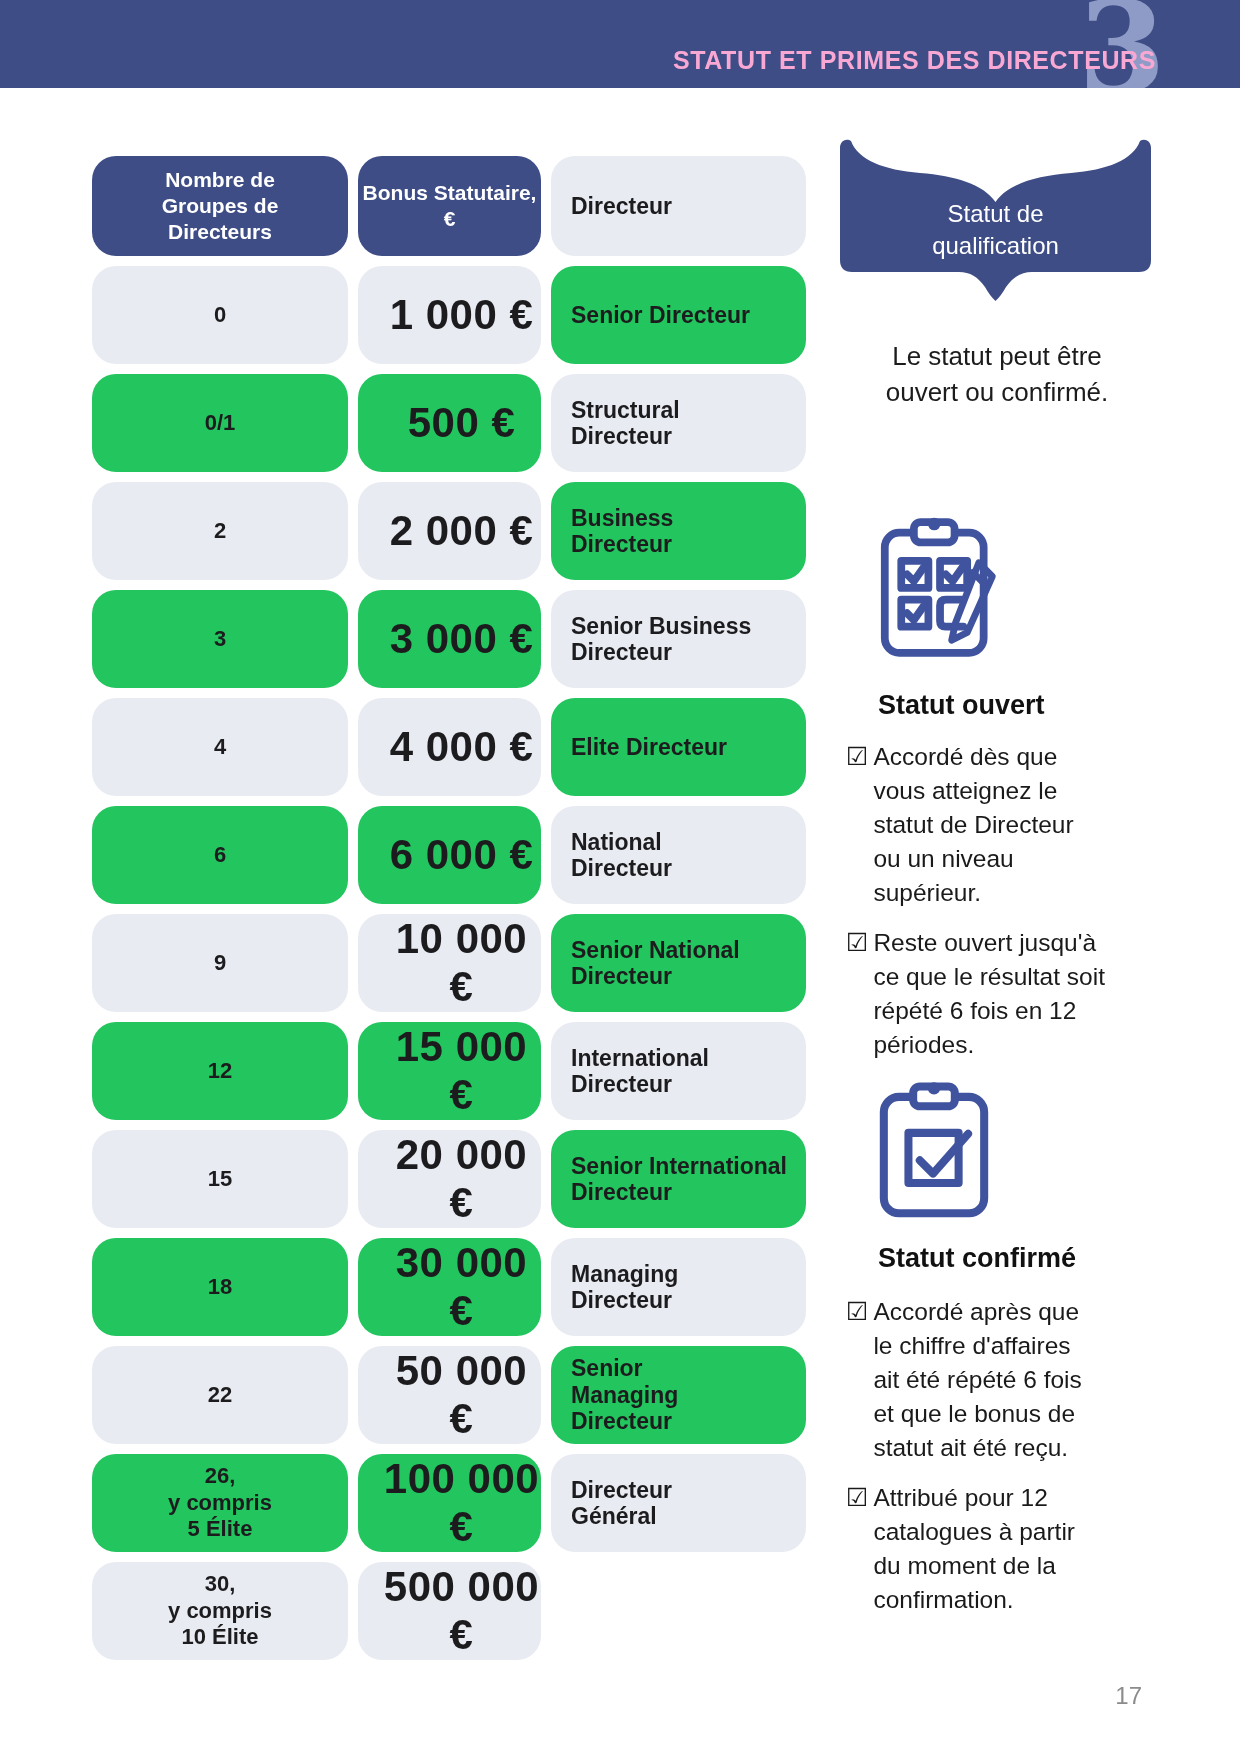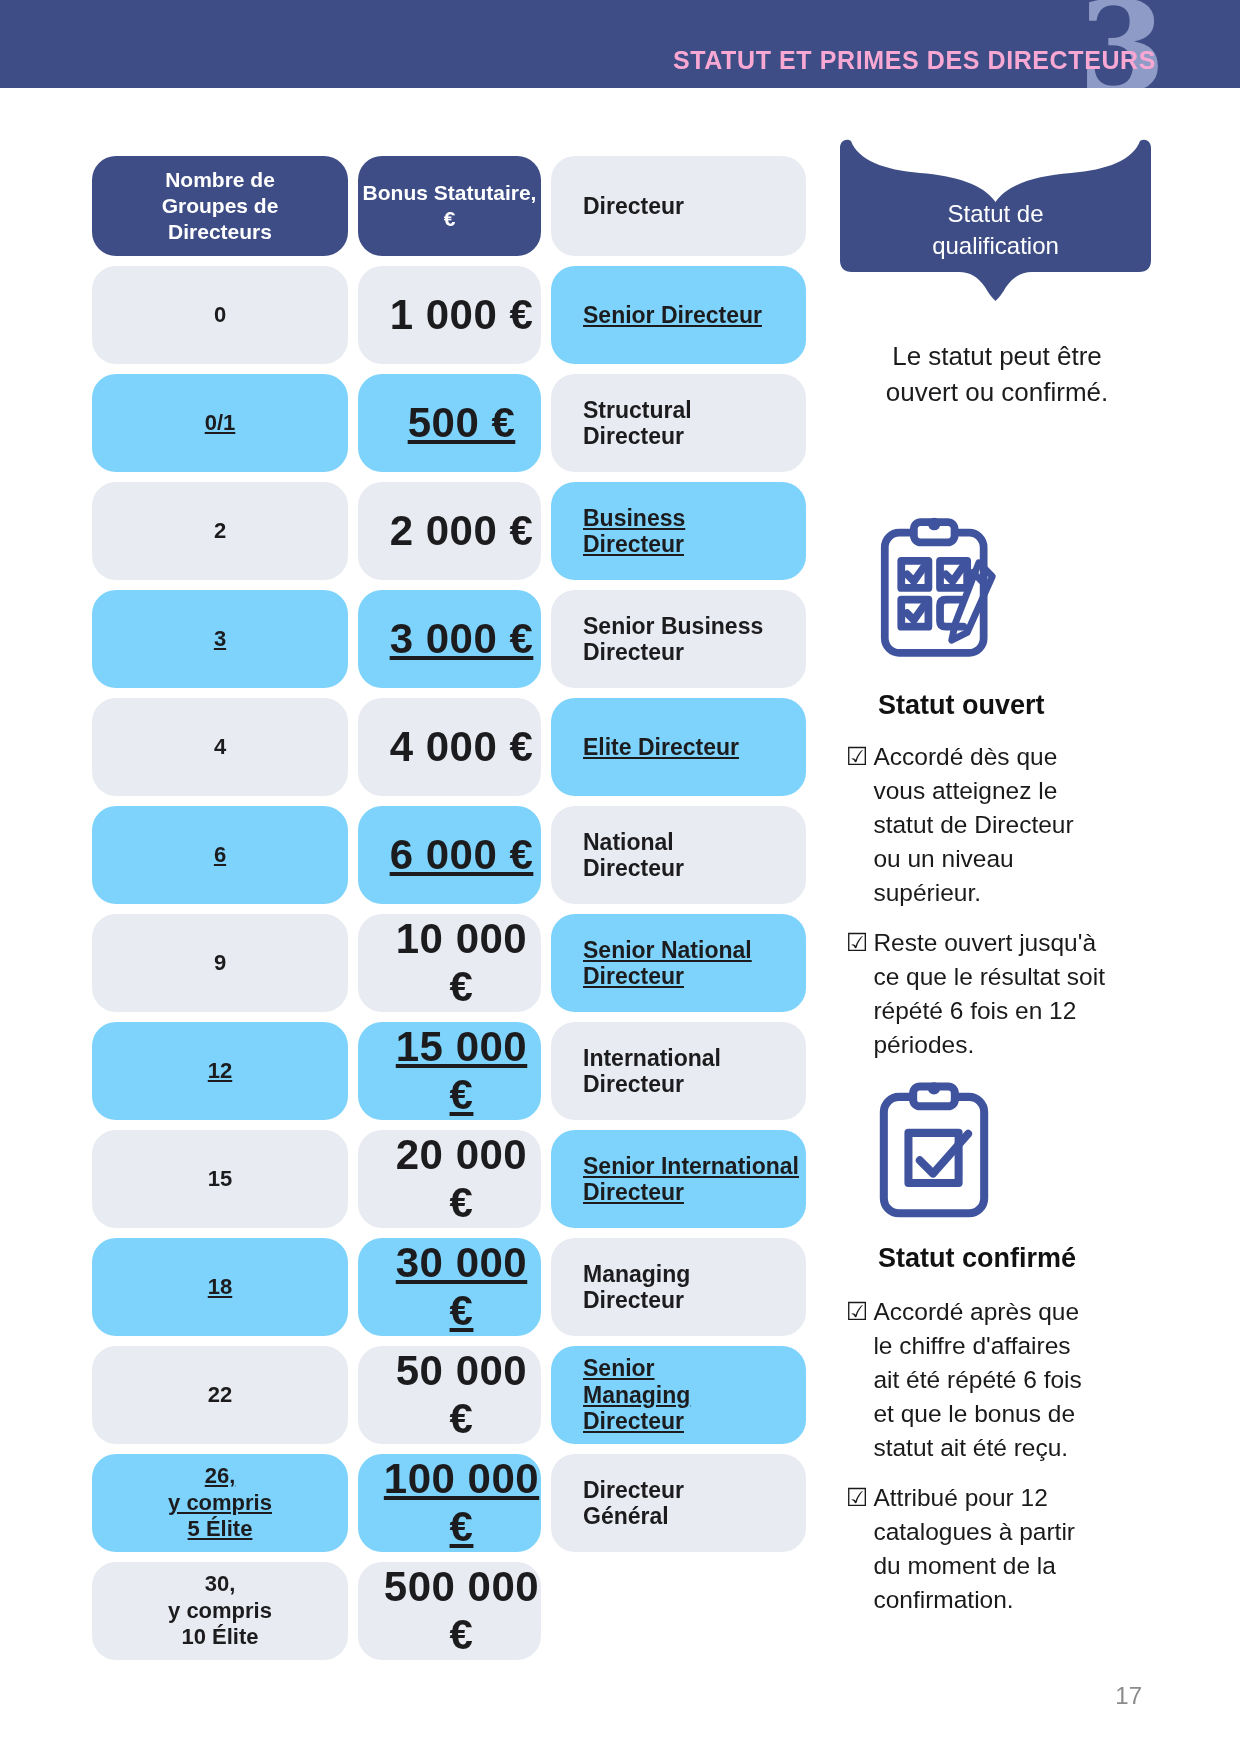--- a/index.html
+++ b/index.html
@@ -15,22 +15,22 @@
 
   
   .status-table{position:absolute;left:92px;top:156px;display:grid;
         grid-template-columns:256px 183px 255px;
         grid-template-rows:100px repeat(13,98px);
         column-gap:10px;row-gap:10px;}
   .cell{border-radius:24px;display:flex;align-items:center;justify-content:center;
         text-align:center;white-space:pre-line;color:#1c1c1e;}
   .cell.head{background:#3e4d85;color:#ffffff;font-weight:700;font-size:21px;line-height:1.25;}
   .cell.light{background:#e9ebf2;}
-  .cell.dark{background:#7dd3fc;text-decoration:underline;}
-  .cell.name{justify-content:flex-start;text-align:left;padding-left:32px;
+  .cell.dark{background:#22c55e;}
+  .cell.name{justify-content:flex-start;text-align:left;padding-left:20px;
         font-weight:700;font-size:23px;line-height:1.15;}
   .cell.count{font-weight:700;font-size:22px;line-height:1.2;}
   .cell.bonus{font-weight:700;font-size:42px;letter-spacing:.5px;padding-left:24px;}
 
   
   .banner{position:absolute;left:840px;top:138px;width:311px;height:164px;}
   .banner svg{position:absolute;left:0;top:0;}
   .banner-label{position:absolute;left:0;top:60px;width:100%;text-align:center;color:#ffffff;
         font-weight:400;font-size:24px;line-height:1.32;white-space:pre-line;}
   .sidebar-intro{position:absolute;left:822px;top:338px;width:350px;text-align:center;

